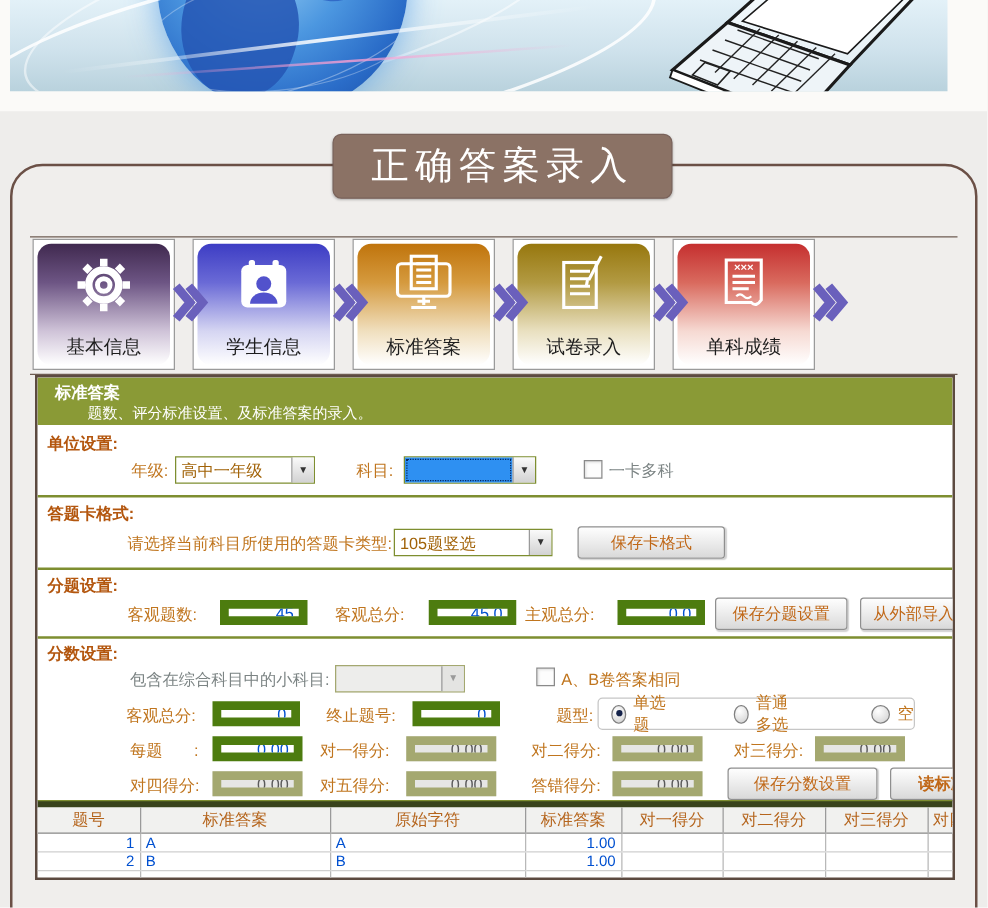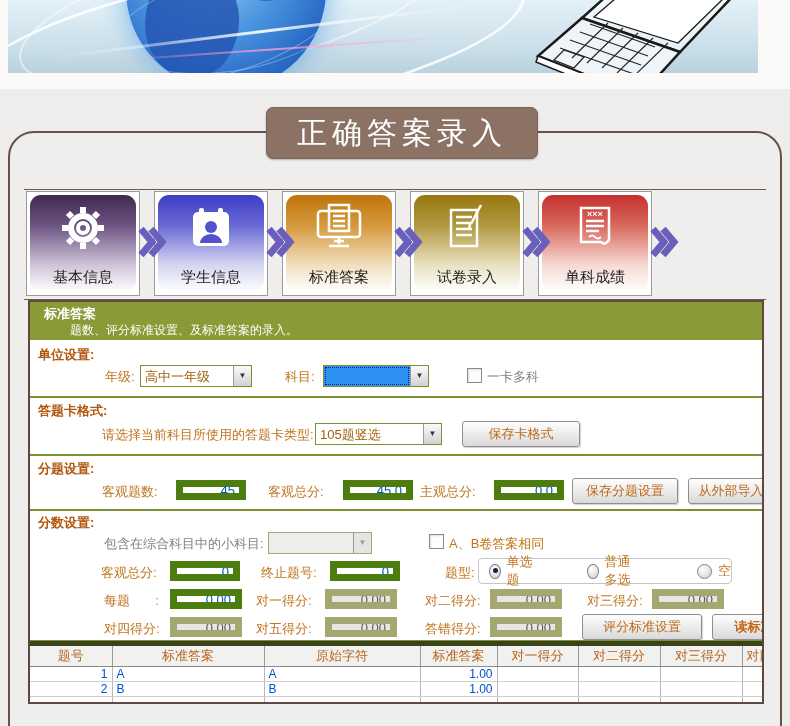--- a/index.html
+++ b/index.html
@@ -336,21 +336,21 @@
     <input class="field disabled" style="left: 460px; top: 287px; width: 72px;" value="0.00">
     <span class="lbl" style="left:557px;top:290px;">对三得分:</span>
     <input class="field disabled" style="left: 622px; top: 287px; width: 72px;" value="0.00">
 
     <span class="lbl" style="left:74px;top:318px;">对四得分:</span>
     <input class="field disabled" style="left: 140px; top: 315px; width: 72px;" value="0.00">
     <span class="lbl" style="left:226px;top:318px;">对五得分:</span>
     <input class="field disabled" style="left: 295px; top: 315px; width: 72px;" value="0.00">
     <span class="lbl" style="left:395px;top:318px;">答错得分:</span>
     <input class="field disabled" style="left: 460px; top: 315px; width: 72px;" value="0.00">
-    <button class="btn" style="left:552px;top:312px;width:120px;">评分标准设置</button>
+    <button class="btn" style="left:552px;top:312px;width:120px;">保存分数设置</button>
     <button class="btn bold" style="left:682px;top:312px;width:110px;">读标准答案</button>
 
     <div class="divider-dark" style="top:338px;"></div>
 
     <table class="answers-table">
       <colgroup>
         <col style="width:82px;">
           <col style="width:152px;">
           <col style="width:156px;">
         <col style="width:77px;">

